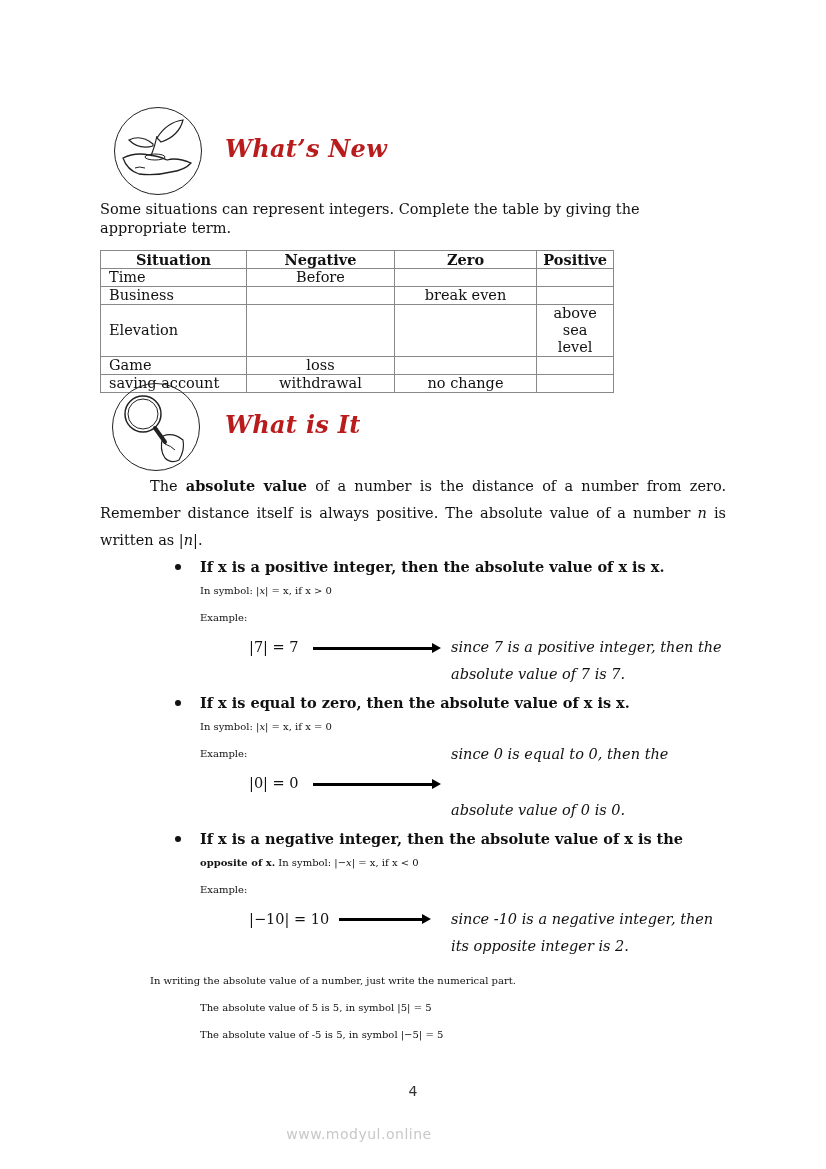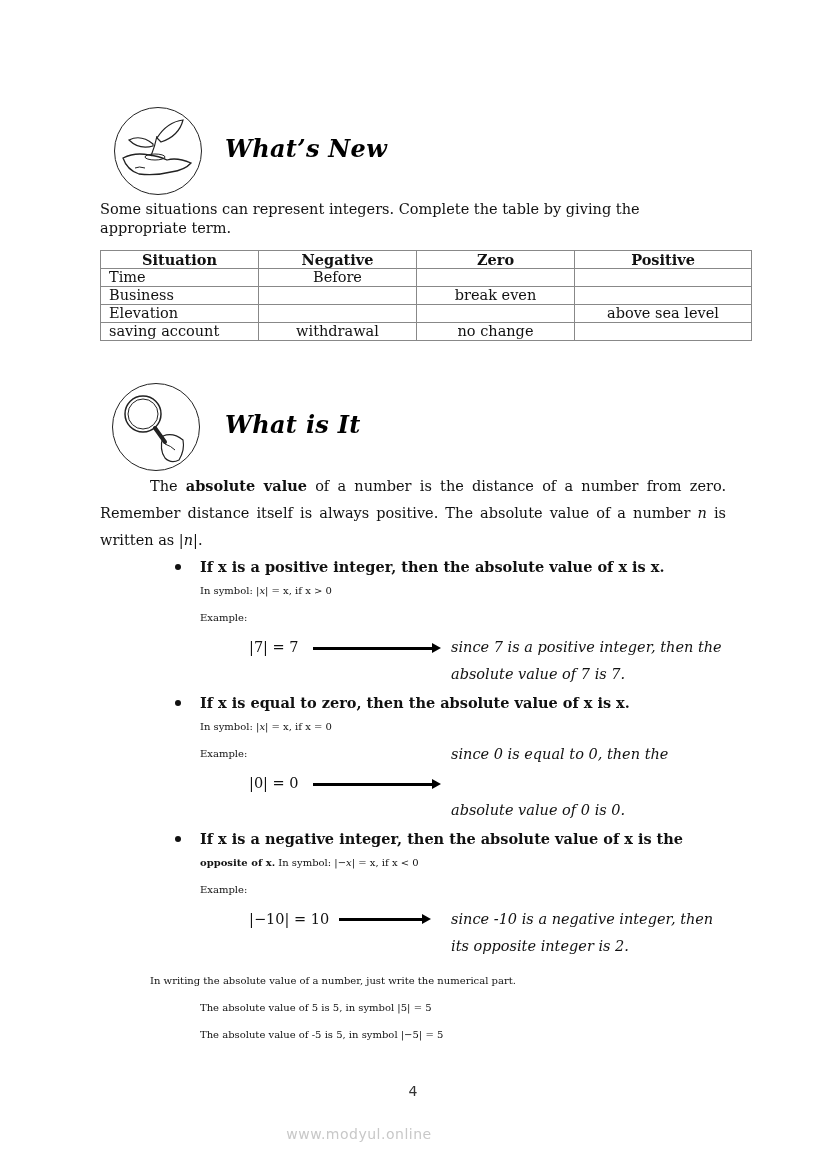--- a/index.html
+++ b/index.html
@@ -1,21 +1,21 @@
 <!DOCTYPE html>
 <html><head>
 <meta charset="utf-8">
 <style>
   html, body { margin:0; padding:0; background:#fff; }
   body { width:826px; height:1169px; position:relative; overflow:hidden; color:#111;
          font-family:"DejaVu Serif", serif; }
   .icon-circle { position:absolute; width:88px; height:88px; border:1.5px solid #222; border-radius:50%; box-sizing:border-box; overflow:hidden; }
-  .section-title { position:absolute; font-family:"DejaVu Serif", serif; font-weight:bold; font-style:italic; font-size:24px; color:#000000; letter-spacing:0.3px; }
+  .section-title { position:absolute; font-family:"DejaVu Serif", serif; font-weight:bold; font-style:italic; font-size:24px; color:#b91c1c; letter-spacing:0.3px; }
   .intro { position:absolute; left:100px; top:200px; width:630px; font-size:14.5px; line-height:19px; }
-  table.sit { position:absolute; left:100px; top:250px; width:652px; border-collapse:collapse; font-size:14.5px; }
+  table.sit { position:absolute; left:100px; top:250px; width:514px; border-collapse:collapse; font-size:14.5px; }
   table.sit th, table.sit td { border:1px solid #888; padding:0 6px; height:17px; line-height:17px; }
   table.sit th { font-weight:bold; text-align:center; }
   table.sit td.c { text-align:center; }
   table.sit td.l { text-align:left; padding-left:8px; }
   .para { position:absolute; left:100px; width:626px; font-size:14.5px; line-height:27px; text-align:justify; }
   .para b { font-weight:bold; }
   .mi { font-style:italic; }
   .blt-dot { position:absolute; left:175px; width:6px; height:6px; border-radius:50%; background:#111; }
   .rule-b { position:absolute; left:200px; font-size:14.5px; font-weight:bold; }
   .line { position:absolute; font-size:10px; white-space:nowrap; }
@@ -65,20 +65,26 @@
       <td class="c">break even</td>
       <td class="c"></td>
     </tr>
     <tr>
       <td class="l">Elevation</td>
       <td class="c"></td>
       <td class="c"></td>
       <td class="c">above sea level</td>
     </tr>
     <tr>
+      <td class="l">Game</td>
+      <td class="c">loss</td>
+      <td class="c"></td>
+      <td class="c"></td>
+    </tr>
+    <tr>
       <td class="l">saving account</td>
       <td class="c">withdrawal</td>
       <td class="c">no change</td>
       <td class="c"></td>
     </tr>
   </tbody>
 </table>
 
 <div class="icon-circle" style="left:112px;top:383px;">
   <svg width="88" height="88" viewBox="0 0 88 88">

